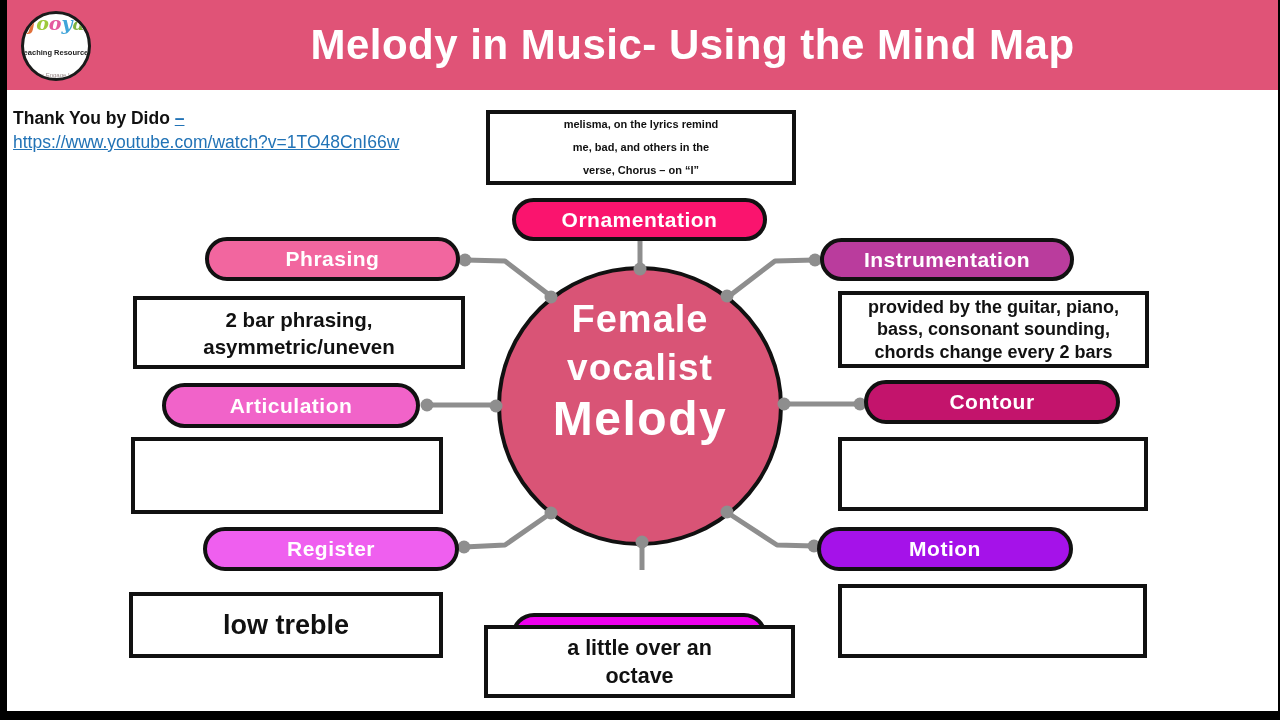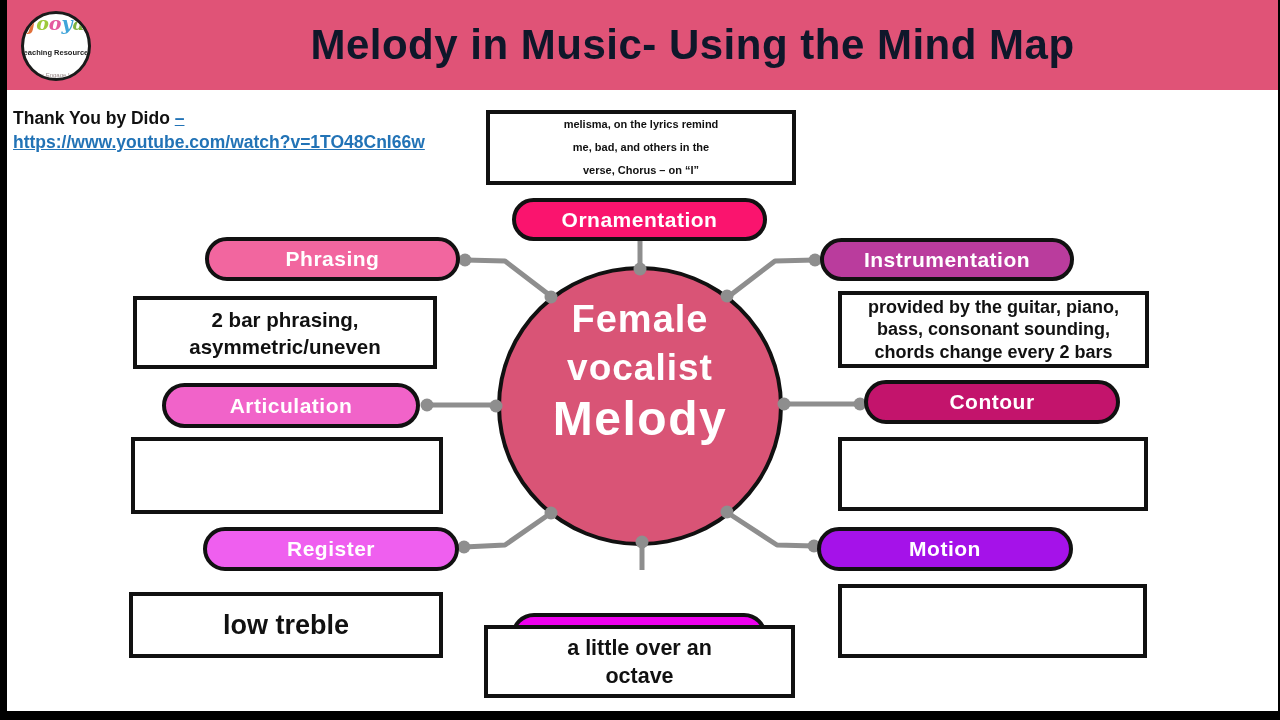--- a/index.html
+++ b/index.html
@@ -4,33 +4,33 @@
 <style>
   * { box-sizing: border-box; margin: 0; padding: 0; }
   html,body { background:#000; }
   body { font-family: "Liberation Sans", sans-serif; }
   .slide { position:relative; width:1280px; height:720px; background:#000; overflow:hidden; }
   .page  { position:absolute; left:7px; top:0; width:1271px; height:711px; background:#fff; }
 
   
   .header { position:absolute; left:7px; top:0; width:1271px; height:90px; z-index:5; }
   .title  { position:absolute; left:110px; right:10px; top:0; height:90px; line-height:90px;
-            text-align:center; font-weight:bold; font-size:42px; color:#0f172a; letter-spacing:.5px; }
+            text-align:center; font-weight:bold; font-size:42px; color:#ffffff; letter-spacing:.5px; }
   .logo   { position:absolute; left:14px; top:11px; width:70px; height:70px; background:#fff;
             border:3px solid #1b1b1b; border-radius:50%; display:flex; flex-direction:column;
             align-items:center; justify-content:center; text-align:center; overflow:hidden;gap:14px; }
   .logo-brand { font-family:"DejaVu Serif", serif; font-style:italic; font-weight:bold;
                 font-size:19px; line-height:21px; }
   .logo-sub { font-size:7.5px; font-weight:bold; color:#222; line-height:9px; white-space:nowrap; }
   .logo-tag { font-size:6px; color:#9a8a8a; line-height:8px; white-space:nowrap; }
 
   
   .source { position:absolute; left:13px; top:106px; z-index:5; font-size:17.5px; font-weight:bold;
             color:#111; line-height:24px; }
-  .source a { font-weight:bold; text-decoration:underline; }
+  .source a { font-weight:normal; text-decoration:underline; }
   .dash-link { text-decoration:underline; }
 
   
   .circle { position:absolute; left:497px; top:266px; width:286px; height:280px; z-index:2;
             border:4px solid #111; border-radius:50%; text-align:center; color:#fff;
             font-weight:bold; padding-top:24px; letter-spacing:1px; }
   .circle .l1 { font-size:38px; line-height:50px; }
   .circle .l2 { font-size:37px; line-height:47px; }
   .circle .l3 { font-size:48px; line-height:56px; letter-spacing:1.5px; }
 
@@ -132,21 +132,21 @@
     </div>
   <div class="pill" style="left: 511px; top: 565px; width: 256px; height: 46px; background-color: rgb(238, 0, 238); margin-top: 48px;">
       <span>Range</span>
     </div>
 
   <div class="note note-orn" style="left:486px;top:110px;width:310px;height:75px;">
       <div>melisma, on the lyrics remind</div>
       <div>me, bad, and others in the</div>
       <div>verse, Chorus – on “I”</div>
     </div>
-  <div class="note note-phr" style="left:133px;top:296px;width:304px;height:73px;">
+  <div class="note note-phr" style="left:133px;top:296px;width:332px;height:73px;">
       <div>2 bar phrasing,</div>
       <div>asymmetric/uneven</div>
     </div>
   <div class="note note-ins" style="left:838px;top:291px;width:311px;height:77px;">
       <div>provided by the guitar, piano,</div>
       <div>bass, consonant sounding,</div>
       <div>chords change every 2 bars</div>
     </div>
   <div class="note" style="left:131px;top:437px;width:312px;height:77px;"></div>
   <div class="note" style="left:838px;top:437px;width:310px;height:74px;"></div>

